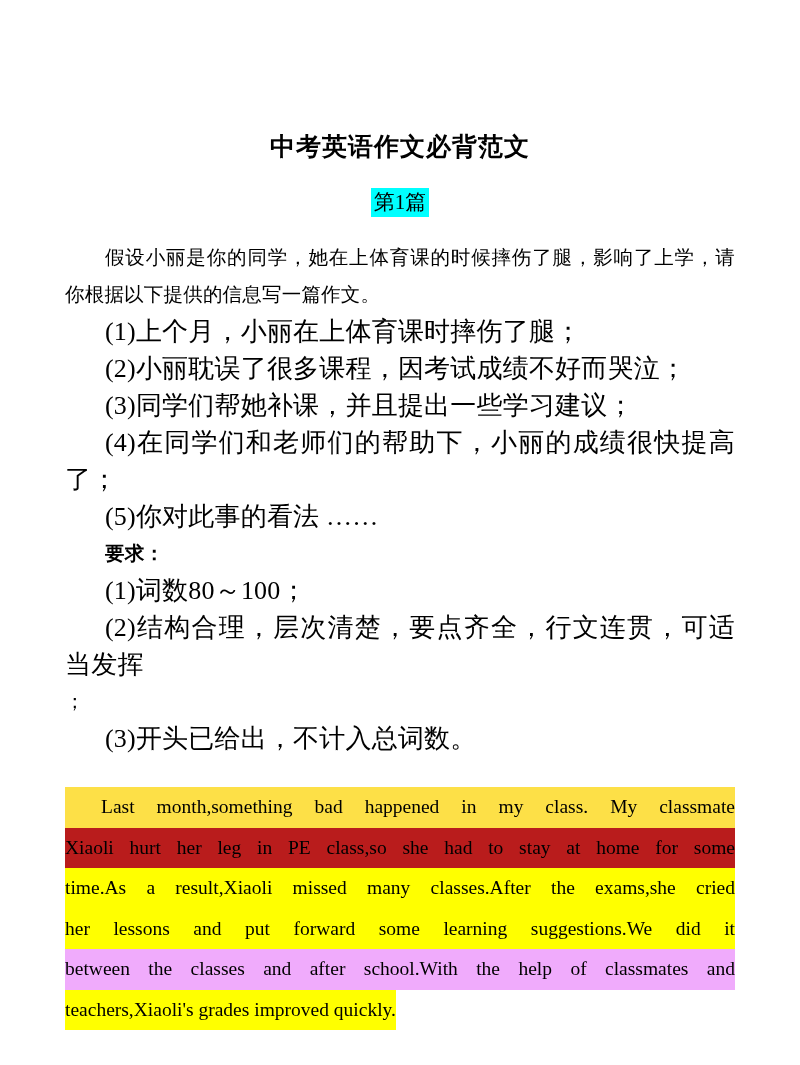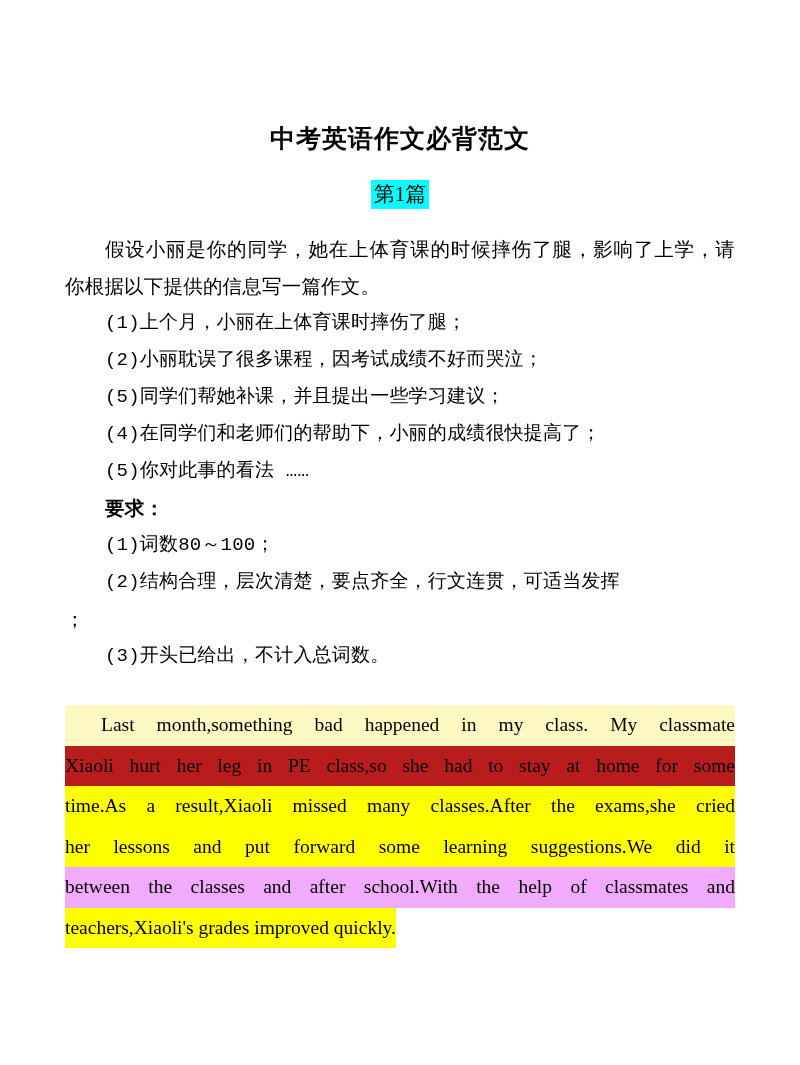--- a/index.html
+++ b/index.html
@@ -15,21 +15,21 @@
     margin: 0 auto;
     background: #ffffff;
     overflow: hidden;
     font-family: "Liberation Serif", "DejaVu Serif", serif;
     color: #000000;
   }
 
   .page-inner {
     position: absolute;
     left: 65px;
-    top: 4px;
+    top: 12px;
     width: 670px;
   }
 
   
   .doc-title {
     margin: 0;
     padding-top: 118px;
     text-align: center;
     font-size: 25px;
     font-weight: bold;
@@ -68,28 +68,27 @@
     font-size: 19.5px;
     line-height: 37px;
     text-align: justify;
     text-justify: inter-ideograph;
     margin: 0;
     text-indent: 40px;
     letter-spacing: 0.2px;
   }
 
   .cn-item {
-    font-size: 19px;
+    font-size: 26px;
     line-height: 37px;
     margin: 0;
     text-indent: 40px;
     text-align: justify;
     text-justify: inter-ideograph;
     letter-spacing: 0.2px;
-    font-family: Liberation Mono, monospace;
   }
 
   .cn-item.hang {
     
     text-indent: 40px;
   }
 
   .cn-label {
     font-size: 19.5px;
     line-height: 37px;
@@ -147,42 +146,42 @@
     </div>
 
     <div class="prompt-block">
 
       <p class="cn-para">假设小丽是你的同学，她在上体育课的时候摔伤了腿，影响了上学，请你根据以下提供的信息写一篇作文。</p>
 
       <p class="cn-item">(1)上个月，小丽在上体育课时摔伤了腿；</p>
 
       <p class="cn-item">(2)小丽耽误了很多课程，因考试成绩不好而哭泣；</p>
 
-      <p class="cn-item">(5)同学们帮她补课，并且提出一些学习建议；</p>
+      <p class="cn-item">(3)同学们帮她补课，并且提出一些学习建议；</p>
 
       <p class="cn-item">(4)在同学们和老师们的帮助下，小丽的成绩很快提高了；</p>
 
       <p class="cn-item">(5)你对此事的看法 ……</p>
 
       <p class="cn-label">要求：</p>
 
       <p class="cn-item">(1)词数80～100；</p>
 
       <p class="cn-item hang">(2)结构合理，层次清楚，要点齐全，行文连贯，可适当发挥</p>
 
       <p class="cn-line">；</p>
 
       <p class="cn-item">(3)开头已给出，不计入总词数。</p>
 
     </div>
 
     <div class="essay-block">
 
       <p class="essay-line">
-        <span class="hl just first" style="background-color: #fef9c3;">Last month,something bad happened in my class. My classmate</span>
+        <span class="hl just first" style="background-color: #fde047;">Last month,something bad happened in my class. My classmate</span>
       </p>
 
       <p class="essay-line">
         <span class="hl just" style="background-color: #b91c1c;">Xiaoli hurt her leg in PE class,so she had to stay at home for some</span>
       </p>
 
       <p class="essay-line">
         <span class="hl just" style="background-color: rgb(255, 255, 0);">time.As a result,Xiaoli missed many classes.After the exams,she cried</span>
       </p>
 

